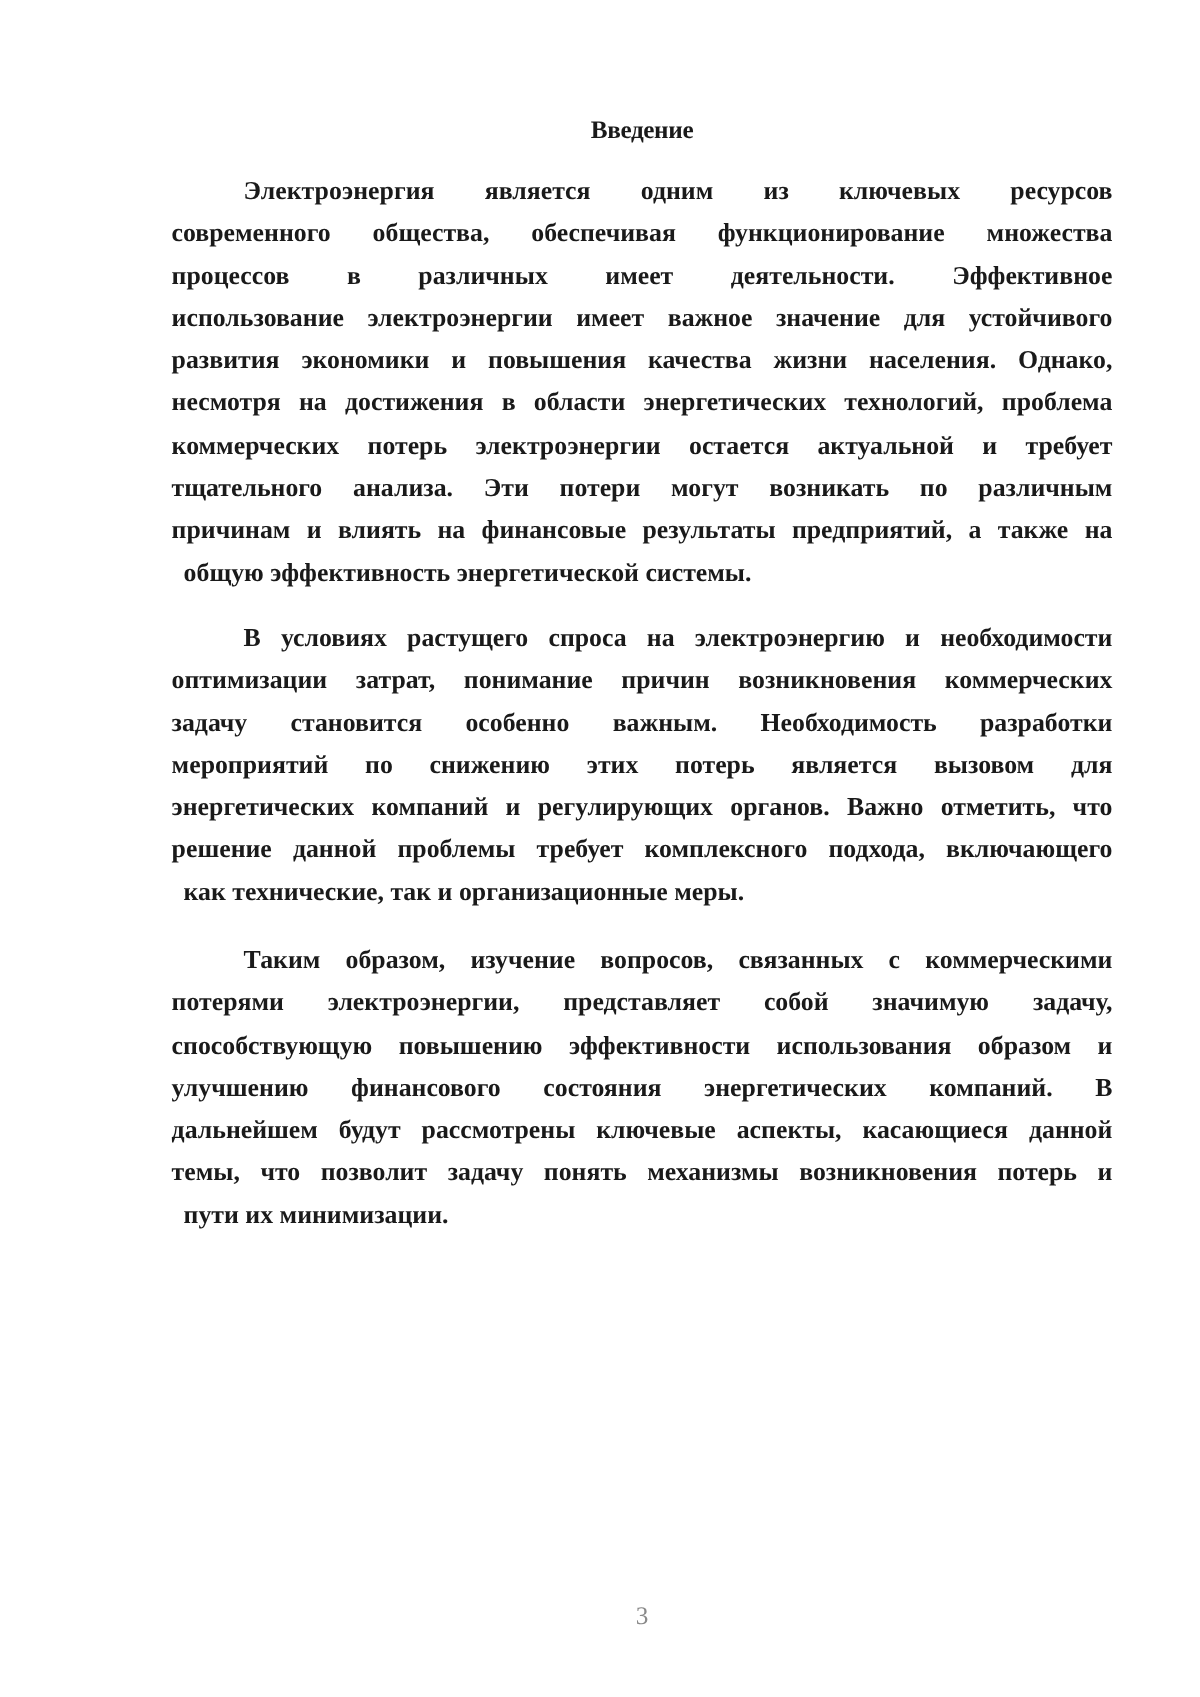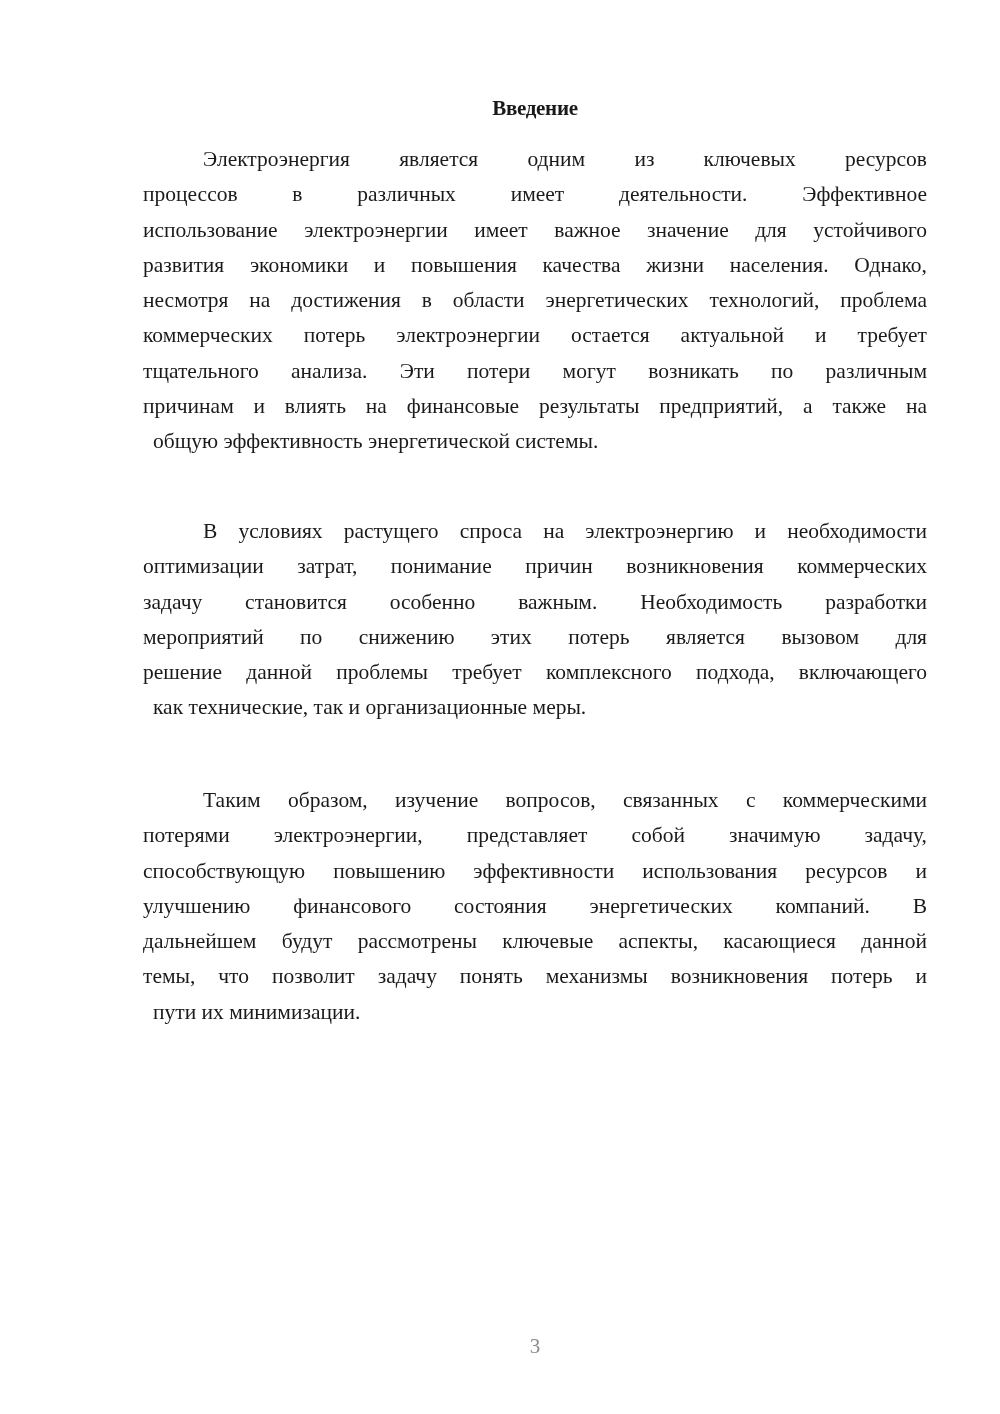--- a/index.html
+++ b/index.html
@@ -11,60 +11,62 @@
   }
   .title {
     position: absolute; top: 96px; left: 0; width: 1070px;
     text-align: center; font-weight: bold; font-size: 21px;
     letter-spacing: -0.3px;
   }
   .para { position: absolute; left: 143px; width: 784px; }
   .line {
     display: block; height: 35.3px; line-height: 35.3px;
     font-size: 21.5px; text-align: justify; text-align-last: justify;
-    white-space: nowrap; overflow: visible;
+    white-space: nowrap; overflow: visible; font-weight: bold;
   }
   .line.last { text-align-last: left; margin-left: 10px; }
   .line.indent { padding-left: 60px; }
   .page-number {
     position: absolute; top: 1334px; left: 0; width: 1070px;
     text-align: center; font-size: 21px; color: #8a8a8a;
   }
 </style>
 </head>
 <body>
 
 <div class="page">
   <div class="title">Введение</div>
 
   <div class="para" style="top:142px;">
     <span class="line indent">Электроэнергия является одним из ключевых ресурсов</span>
+    <span class="line">современного общества, обеспечивая функционирование множества</span>
     <span class="line">процессов в различных имеет деятельности. Эффективное</span>
     <span class="line">использование электроэнергии имеет важное значение для устойчивого</span>
     <span class="line">развития экономики и повышения качества жизни населения. Однако,</span>
     <span class="line">несмотря на достижения в области энергетических технологий, проблема</span>
     <span class="line">коммерческих потерь электроэнергии остается актуальной и требует</span>
     <span class="line">тщательного анализа. Эти потери могут возникать по различным</span>
     <span class="line">причинам и влиять на финансовые результаты предприятий, а также на</span>
     <span class="line last">общую эффективность энергетической системы.</span>
   </div>
 
   <div class="para" style="top:514px;">
     <span class="line indent">В условиях растущего спроса на электроэнергию и необходимости</span>
     <span class="line">оптимизации затрат, понимание причин возникновения коммерческих</span>
     <span class="line">задачу становится особенно важным. Необходимость разработки</span>
     <span class="line">мероприятий по снижению этих потерь является вызовом для</span>
+    <span class="line">энергетических компаний и регулирующих органов. Важно отметить, что</span>
     <span class="line">решение данной проблемы требует комплексного подхода, включающего</span>
     <span class="line last">как технические, так и организационные меры.</span>
   </div>
 
   <div class="para" style="top:783px;">
     <span class="line indent">Таким образом, изучение вопросов, связанных с коммерческими</span>
     <span class="line">потерями электроэнергии, представляет собой значимую задачу,</span>
-    <span class="line">способствующую повышению эффективности использования ресурсов и</span>
+    <span class="line">способствующую повышению эффективности использования образом и</span>
     <span class="line">улучшению финансового состояния энергетических компаний. В</span>
     <span class="line">дальнейшем будут рассмотрены ключевые аспекты, касающиеся данной</span>
     <span class="line">темы, что позволит задачу понять механизмы возникновения потерь и</span>
     <span class="line last">пути их минимизации.</span>
   </div>
 
   <div class="page-number">3</div>
 </div>
 
 </body></html>

